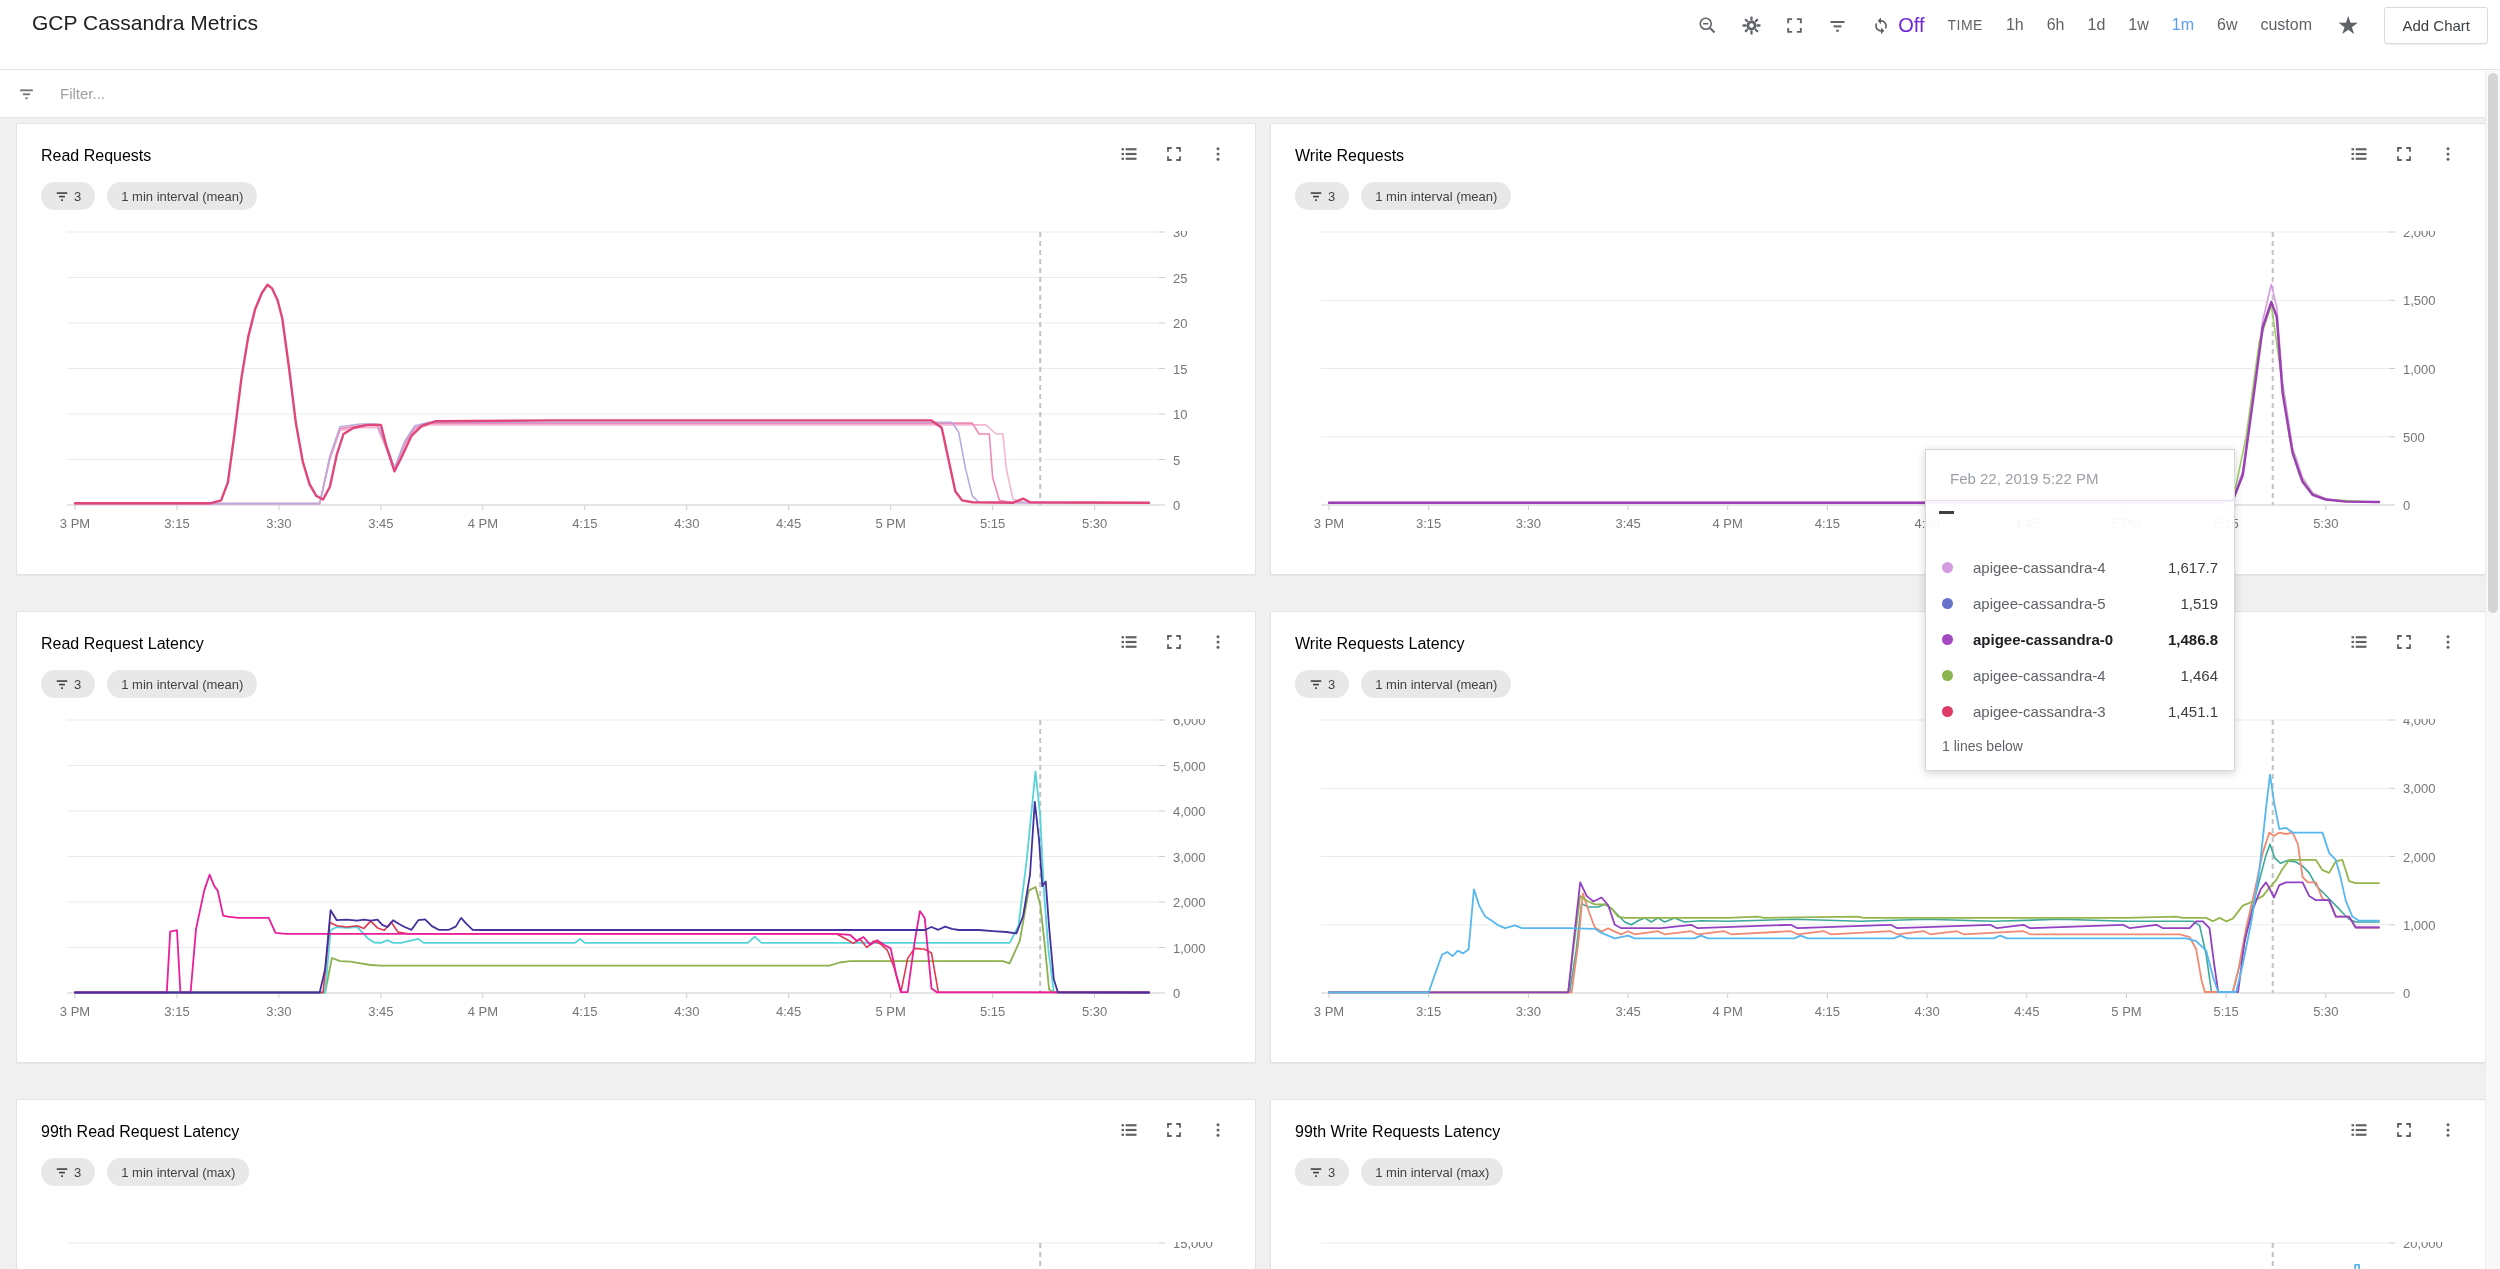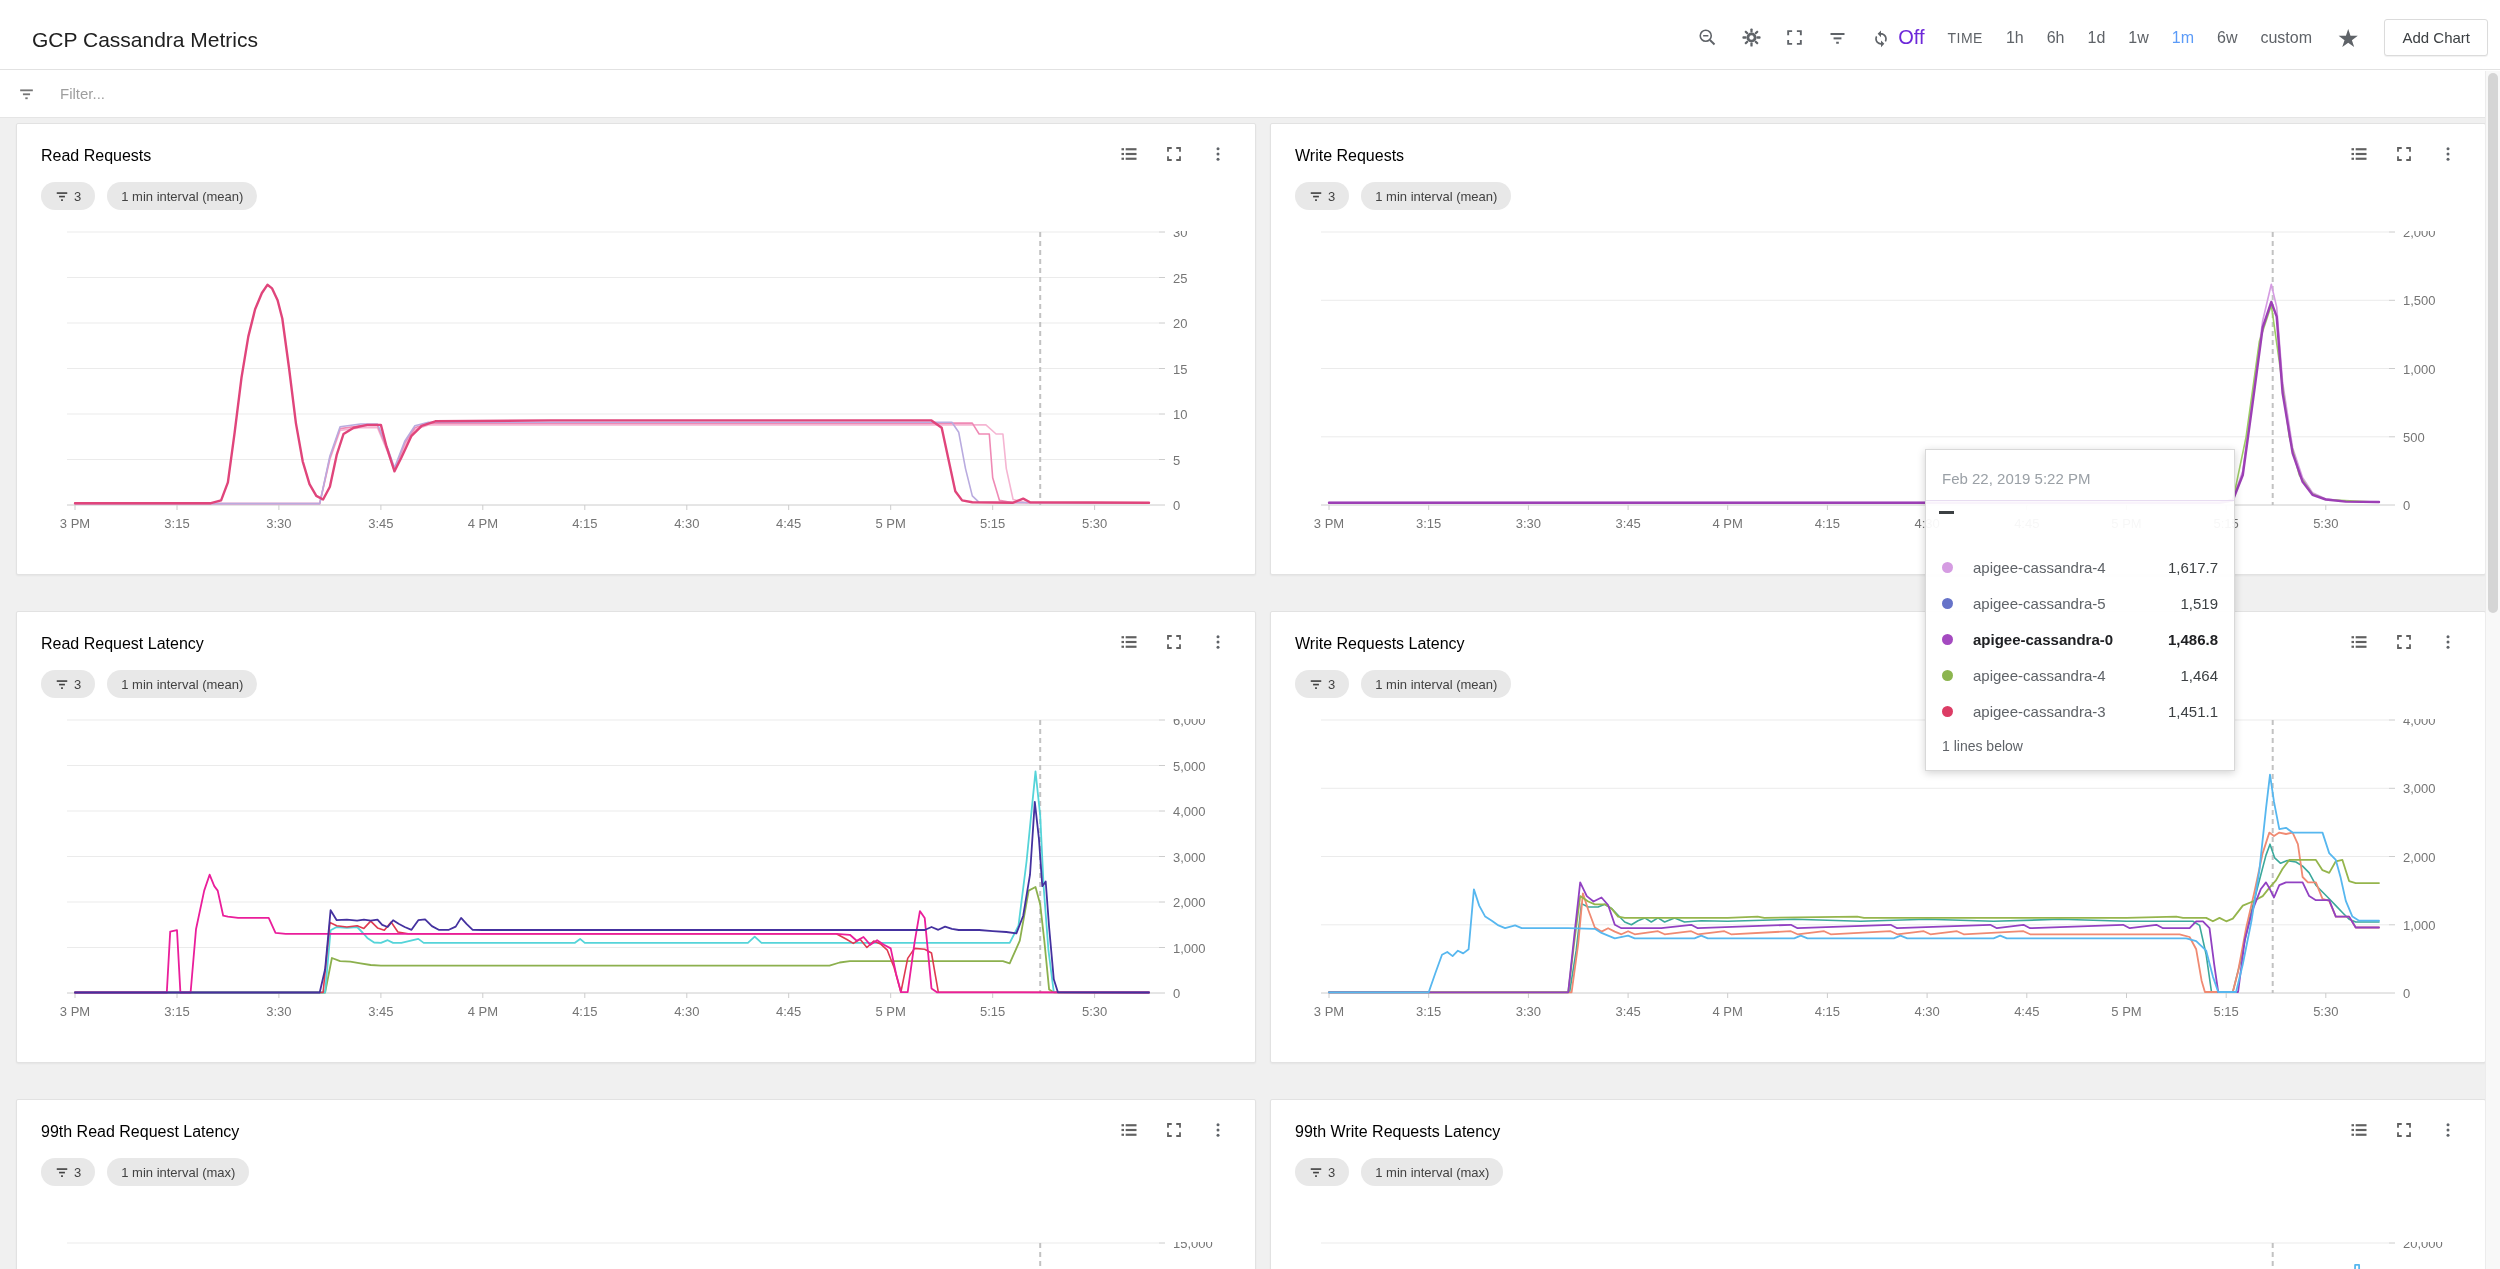--- a/index.html
+++ b/index.html
@@ -2,21 +2,21 @@
 <html><head>
 <meta charset="utf-8">
 <style>
   html,body{margin:0;padding:0;}
   body{
     width:2500px;height:1269px;overflow:hidden;background:#f0f0f0;
     font-family:"Liberation Sans",sans-serif;color:#212121;position:relative;
   }
   
   .appbar{height:70px;background:#fff;border-bottom:1px solid #e2e2e2;
-    display:flex;align-items:center;padding:0 12px 0 32px;box-sizing:border-box;}
+    display:flex;align-items:flex-start;padding:0 12px 0 32px;box-sizing:border-box;}
   .appbar-title{font-size:21px;color:#212121;margin-top:11px;}
   .appbar-right{margin-left:auto;display:flex;align-items:center;gap:23px;margin-top:6px;height:38px;}
   .tb-icon{display:flex;align-items:center;cursor:pointer;}
   .refresh-group{display:flex;align-items:center;gap:7px;color:#6d28d9;font-size:20px;cursor:pointer;}
   .time-label{font-size:14px;color:#5f6368;letter-spacing:.5px;}
   .range{font-size:16px;color:#5f6368;cursor:pointer;}
   .range.active{color:#5b9bf8;}
   .star{font-size:25px;color:#5f6368;line-height:20px;cursor:pointer;margin:0 2px;}
   .add-chart{background:#fff;border:1px solid #dbdbdb;border-radius:3px;padding:9px 17px;
     font-size:15px;color:#3c4043;box-shadow:0 1px 1px rgba(0,0,0,.06);cursor:pointer;
@@ -37,21 +37,21 @@
   .panel-title{font-size:16px;color:#000000;}
   .panel-icons{margin-left:auto;display:flex;gap:26px;align-items:center;margin-right:4px;}
   .chips{margin-top:14px;display:flex;gap:12px;}
   .chip{background:#e8e8e8;border-radius:14px;height:28px;display:inline-flex;align-items:center;
     padding:0 14px;font-size:13px;color:#424242;gap:5px;cursor:pointer;}
   .chart-plot{margin-top:21px;height:302px;}
   .cut .chart-plot{margin-top:56px;}
   
   .tooltip{position:absolute;left:1925px;top:449px;width:310px;box-sizing:border-box;
     background:rgba(255,255,255,.94);border:1px solid #d8d8d8;box-shadow:0 2px 8px rgba(0,0,0,.18);z-index:20;}
-  .tooltip-header{padding:20px 16px 13px;font-size:15px;color:#9aa0a6;border-bottom:1px solid #e7dcf1;}
+  .tooltip-header{padding:20px 24px 13px;font-size:15px;color:#9aa0a6;border-bottom:1px solid #e7dcf1;}
   .tooltip-spacer{height:48px;position:relative;}
   .tooltip-dash{position:absolute;left:13px;top:10px;width:15px;height:3px;background:#3c4043;}
   .tooltip-rows{padding:0 16px;}
   .trow{display:flex;align-items:center;height:36px;font-size:15px;color:#5f6368;gap:8px;}
   .trow .dot{width:11px;height:11px;border-radius:50%;margin-right:12px;flex:none;}
   .trow .tname{flex:1;}
   .trow .tval{color:#3c4043;}
   .trow.bold .tname,.trow.bold .tval{color:#202124;font-weight:bold;}
   .tooltip-footer{padding:9px 16px 16px;font-size:14px;color:#5f6368;}
   

